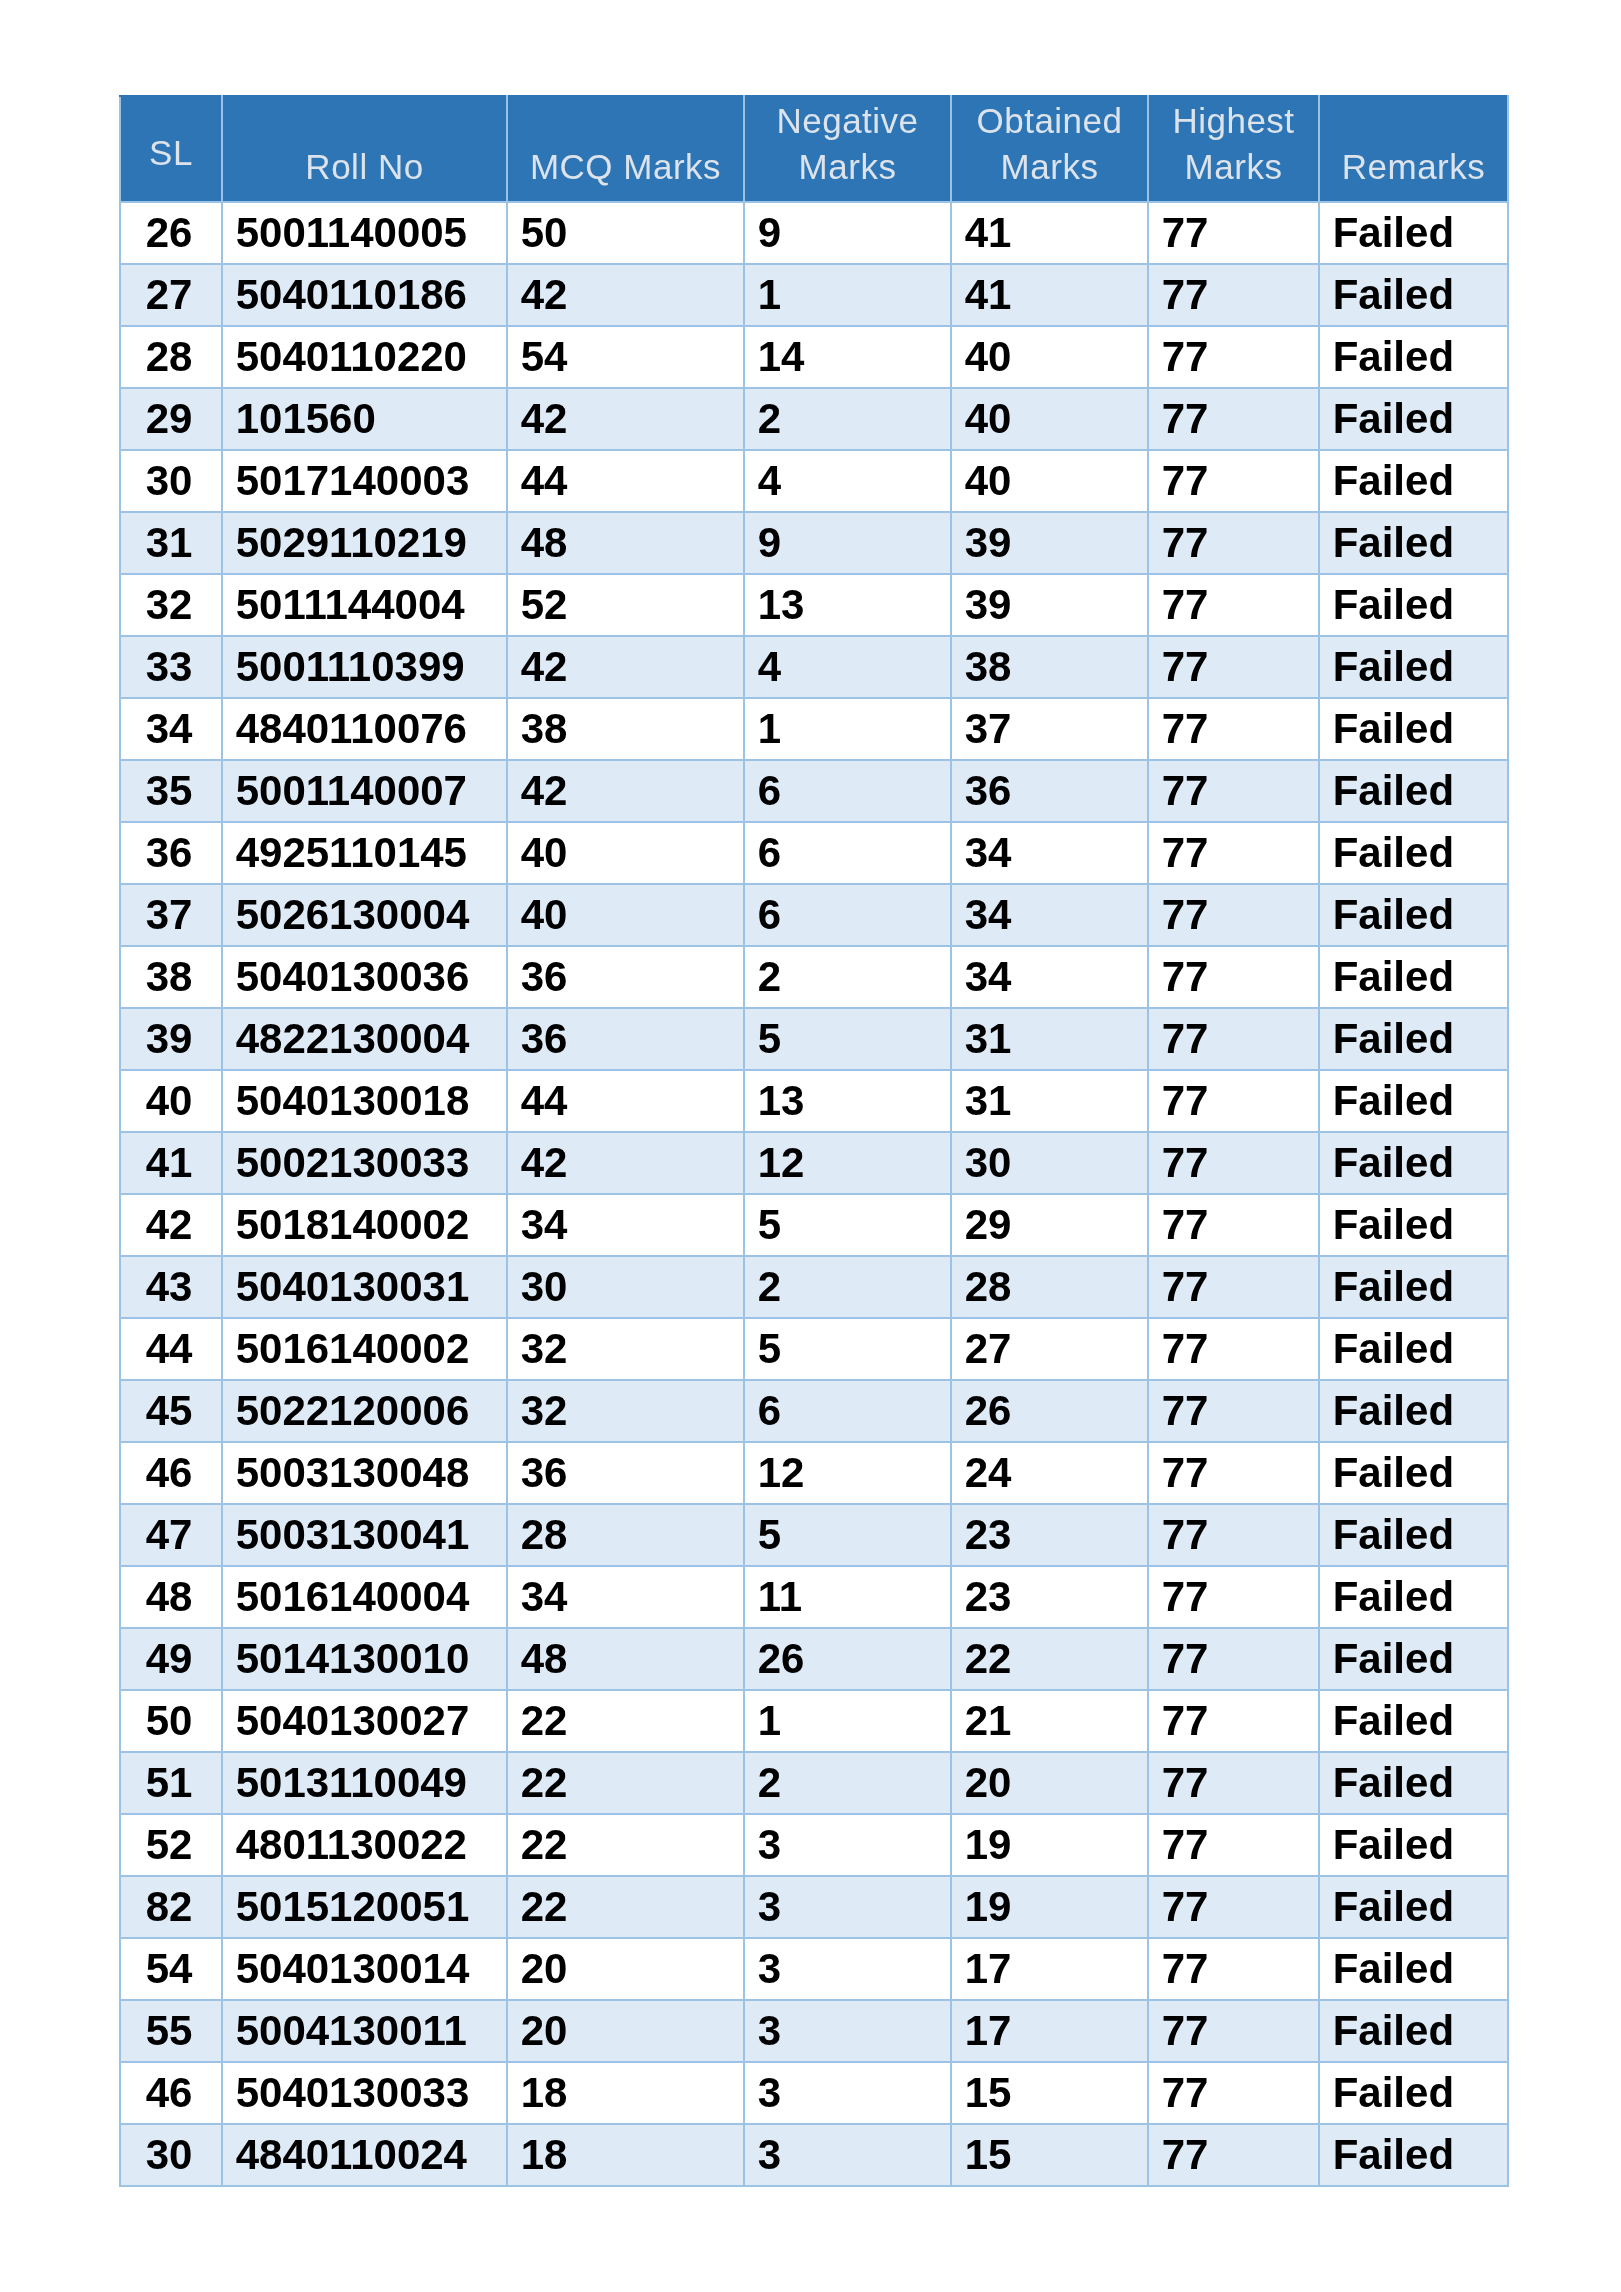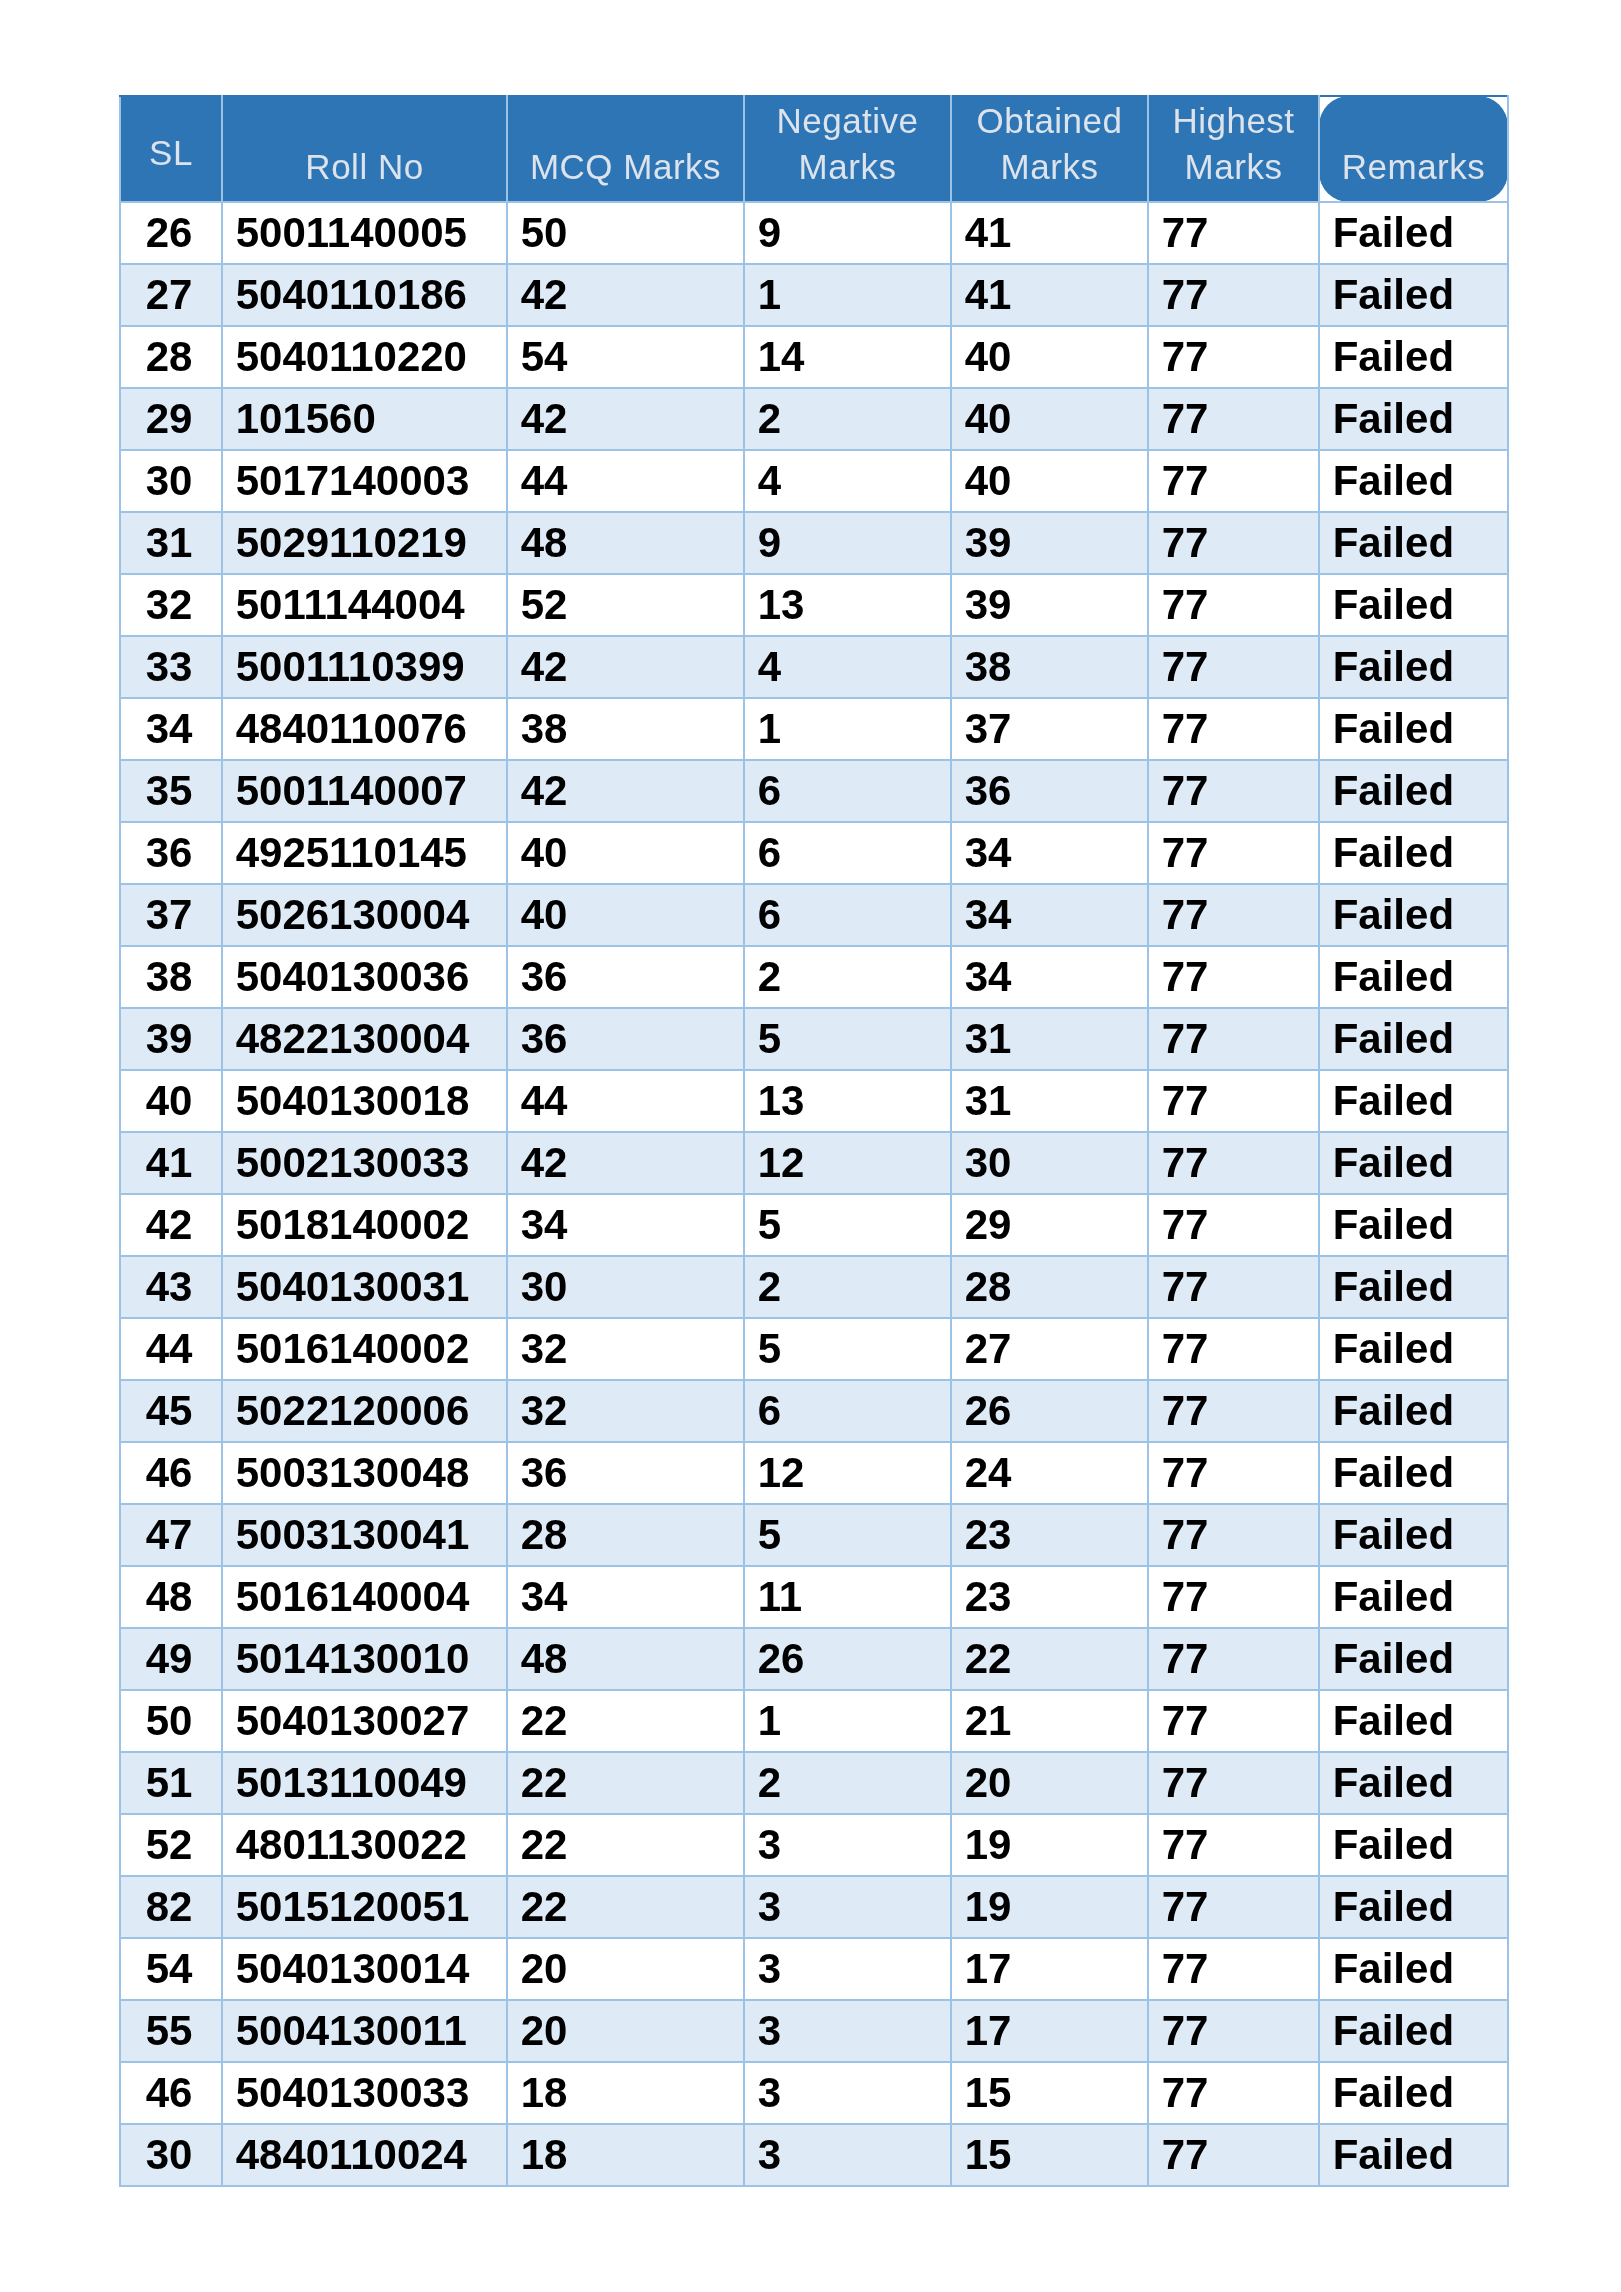--- a/index.html
+++ b/index.html
@@ -53,21 +53,21 @@
     border-top:2px solid var(--header-bg);
     letter-spacing:0.5px;
   }
   thead th + th{
     border-left:2px solid var(--header-divider);
   }
   thead th:first-child{
     padding-bottom:25.5px; 
     border-left:2px solid var(--border);
   }
-  thead th:last-child{border-right:2px solid var(--border);border-radius:30px;}
+  thead th:last-child{border-right:2px solid var(--border);}
 
   tbody td{
     height:62px;
     box-sizing:border-box;
     font-size:42px;
     font-weight:700;
     color:var(--data-text);
     vertical-align:middle;
     text-align:left;
     padding:0 3.9px 0 12.7px;

